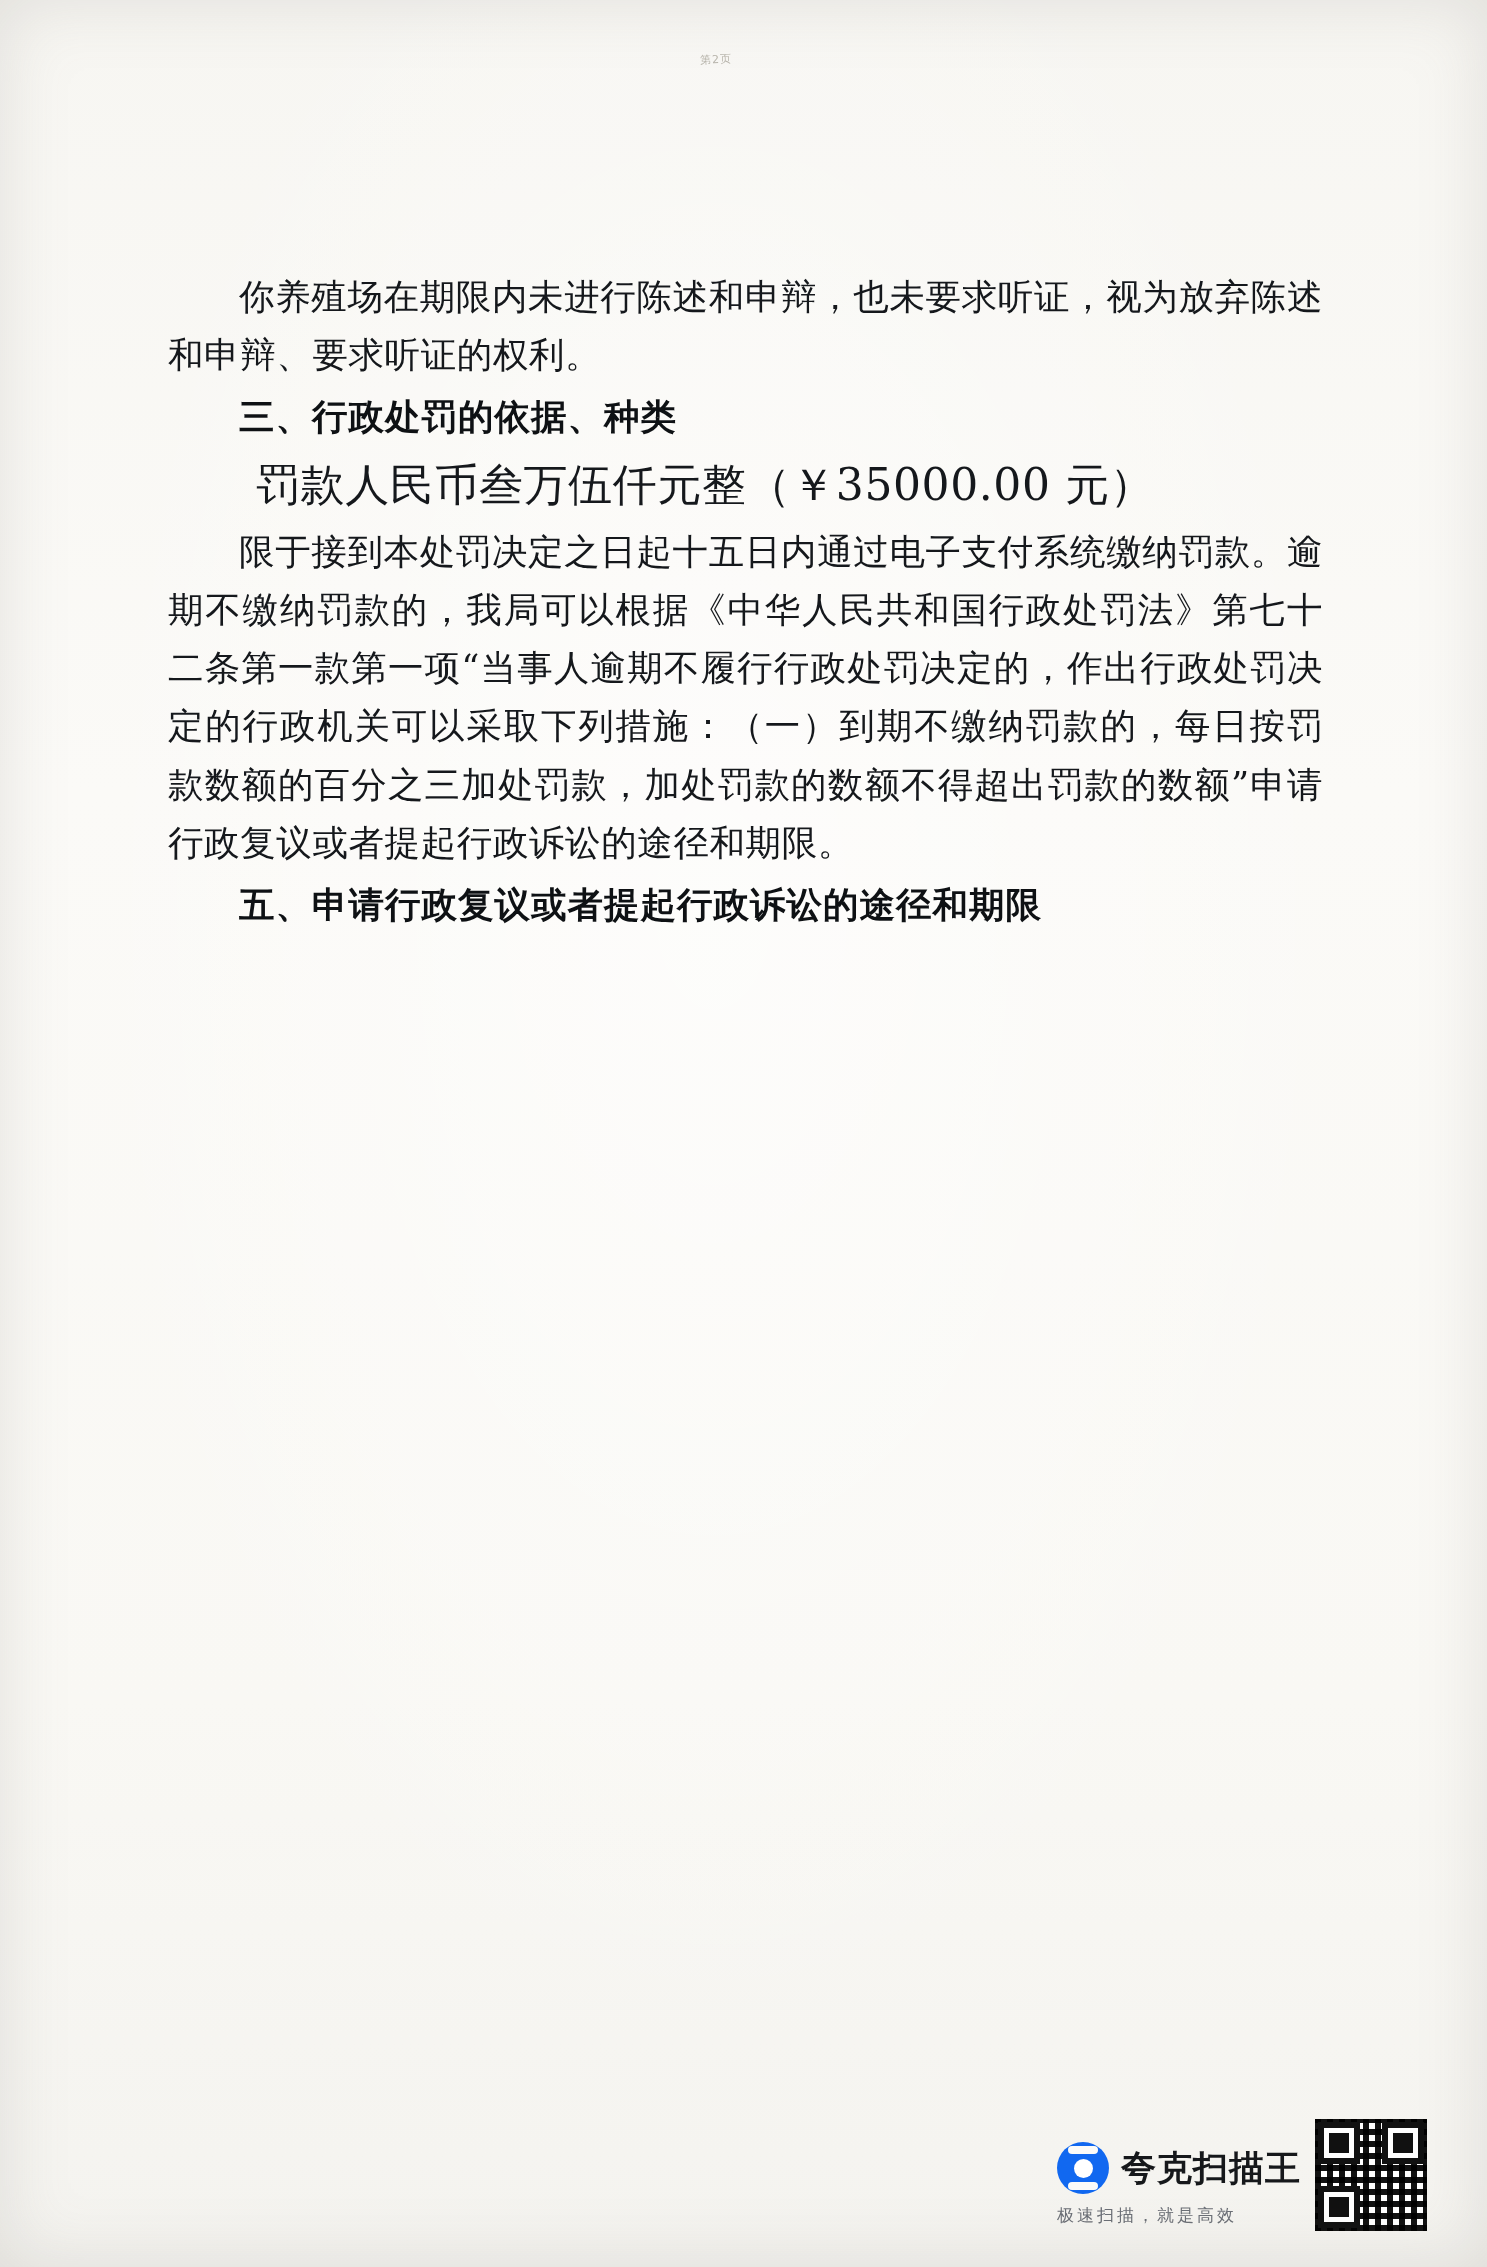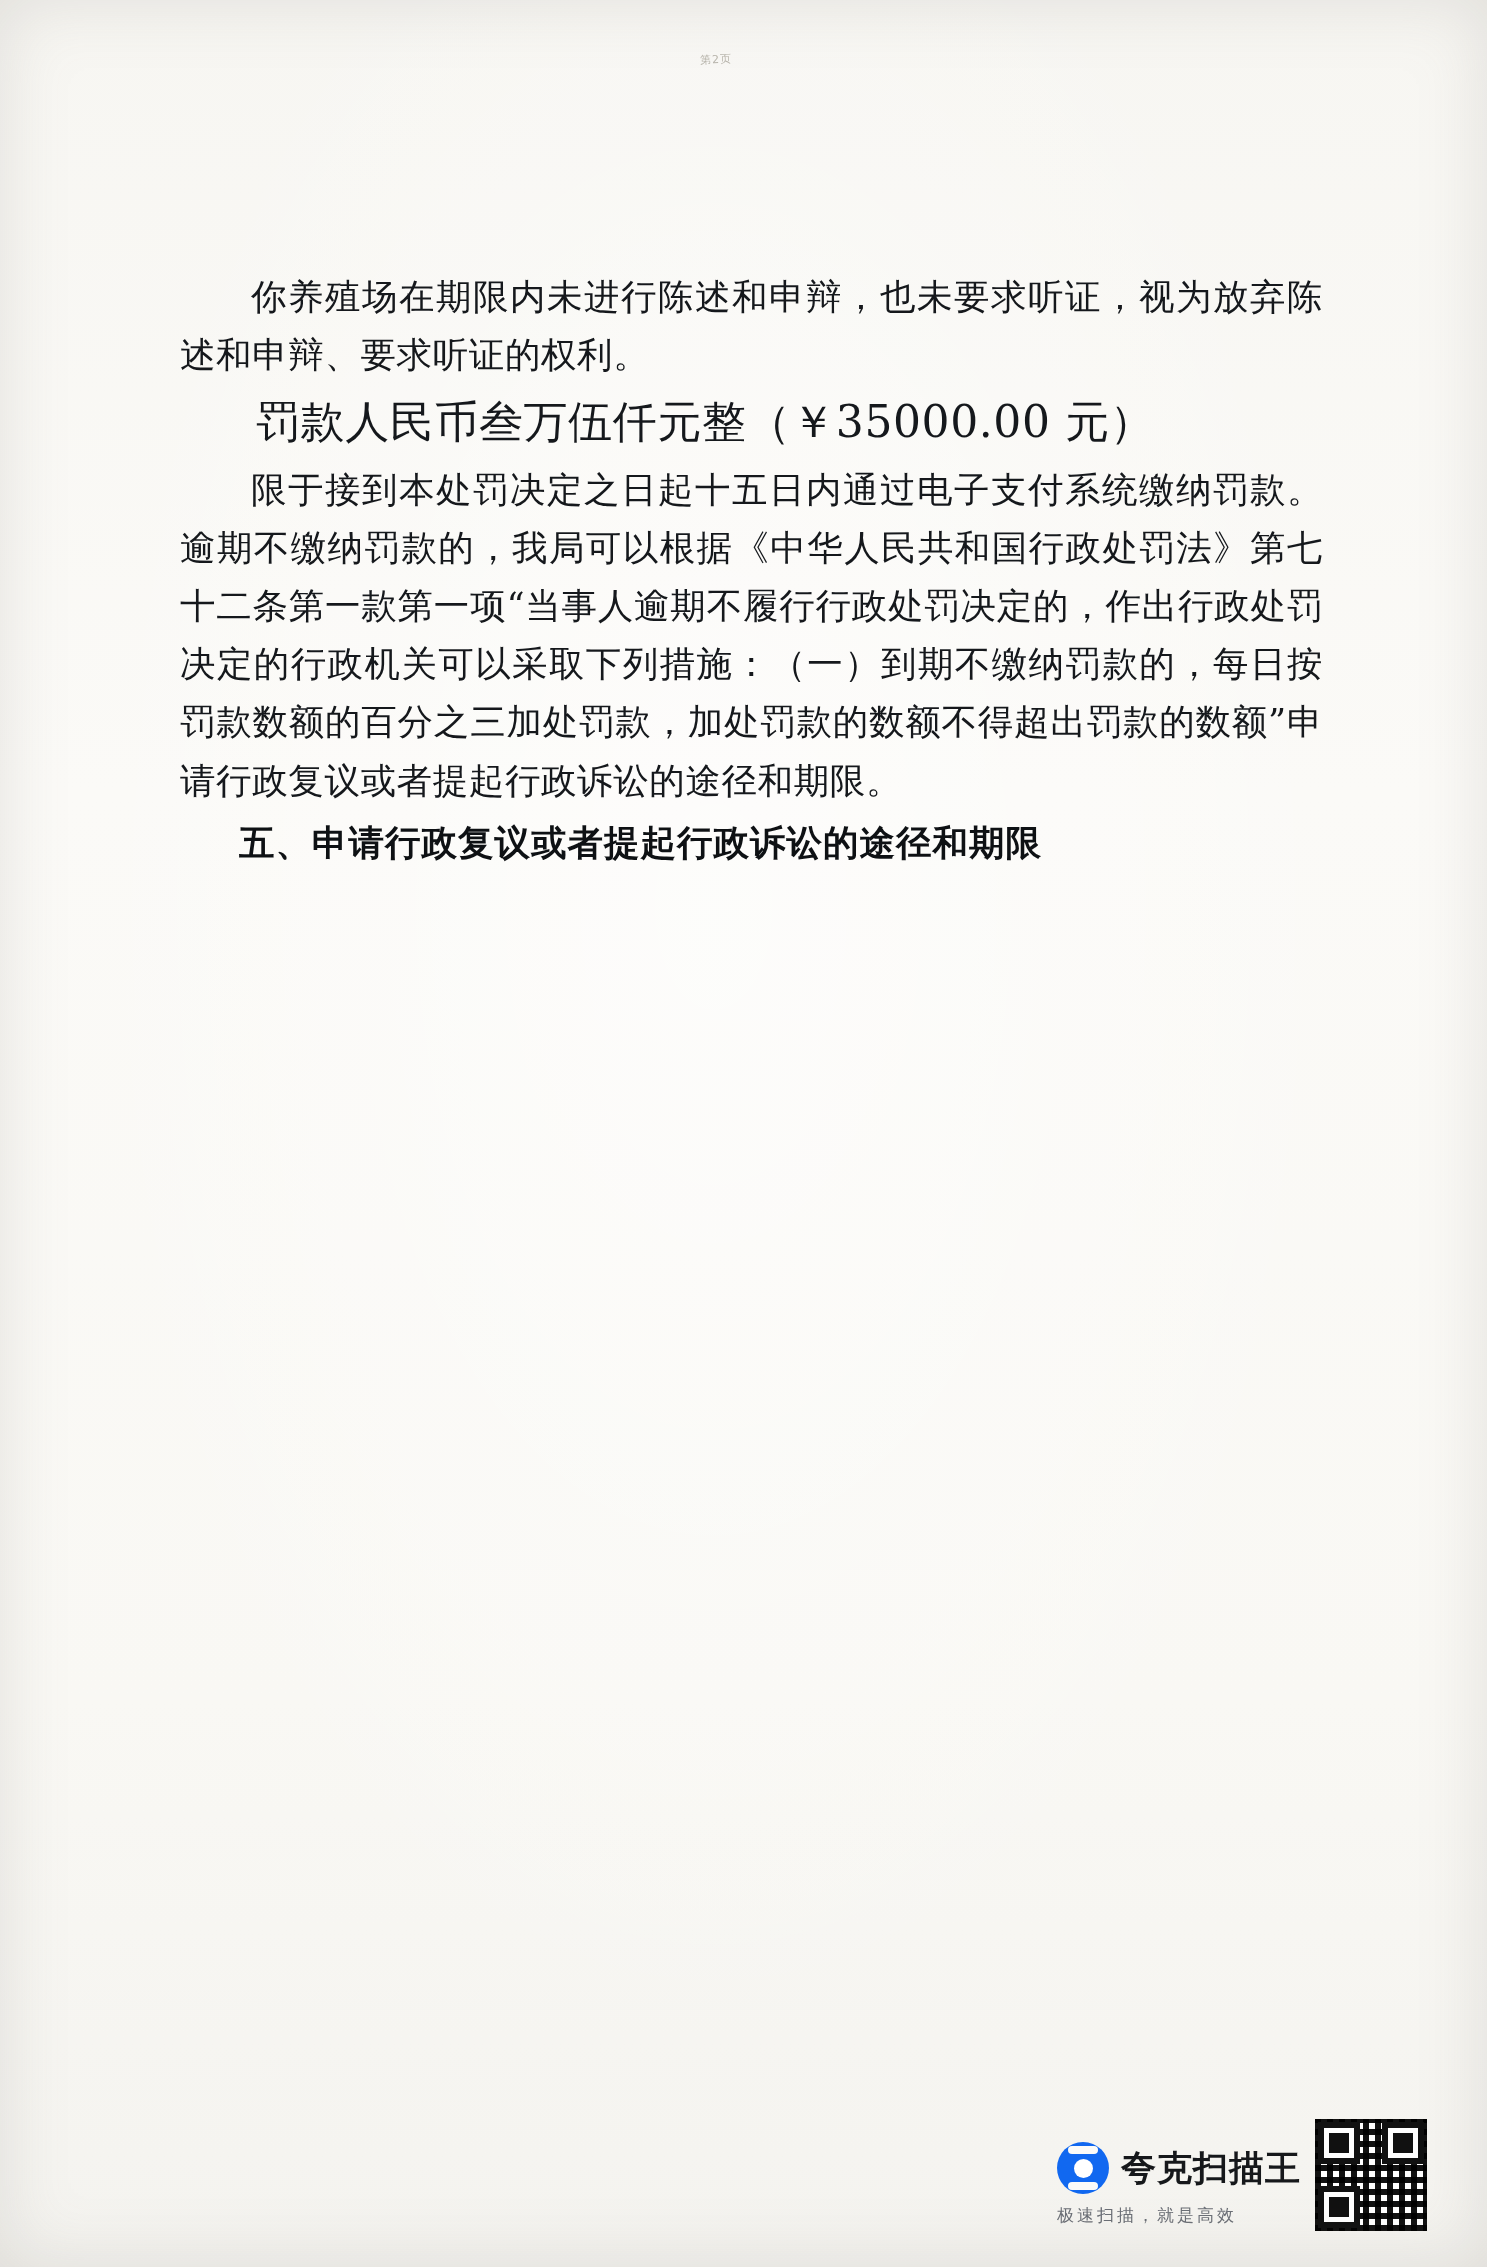--- a/index.html
+++ b/index.html
@@ -41,21 +41,21 @@
     width: 1155px;
   }
 
   .para {
     font-family: "DejaVu Serif", serif;
     font-size: 35.5px;
     line-height: 1.64;
     color: #15181c;
     text-align: justify;
     text-justify: inter-ideograph;
-    margin: 0 0 2px 12px;
+    margin: 0 0 2px 0;
     letter-spacing: 0.6px;
   }
   .indent { text-indent: 2em; }
 
   .heading {
     font-family: "DejaVu Serif", serif;
     font-size: 35.5px;
     line-height: 1.64;
     color: #0e1114;
     font-weight: bold;
@@ -184,20 +184,21 @@
 </head>
 <body>
 
 <div class="page">
   <div class="paper-tone"></div>
 
   <div class="top-mark">第2页</div>
 
   <div class="doc-body">
     <p class="para indent">你养殖场在期限内未进行陈述和申辩，也未要求听证，视为放弃陈述和申辩、要求听证的权利。</p>
+    <p class="heading">三、行政处罚的依据、种类</p>
     <p class="fine-line">罚款人民币叁万伍仟元整（￥35000.00 元）</p>
     <p class="para indent">限于接到本处罚决定之日起十五日内通过电子支付系统缴纳罚款。逾期不缴纳罚款的，我局可以根据《中华人民共和国行政处罚法》第七十二条第一款第一项“当事人逾期不履行行政处罚决定的，作出行政处罚决定的行政机关可以采取下列措施：（一）到期不缴纳罚款的，每日按罚款数额的百分之三加处罚款，加处罚款的数额不得超出罚款的数额”申请行政复议或者提起行政诉讼的途径和期限。</p>
     <p class="heading">五、申请行政复议或者提起行政诉讼的途径和期限</p>
   </div>
 
   <div class="footer-brand">
     <div class="brand-block">
       <div class="brand-row">
         <div class="brand-logo">
           <div class="notch"></div>

